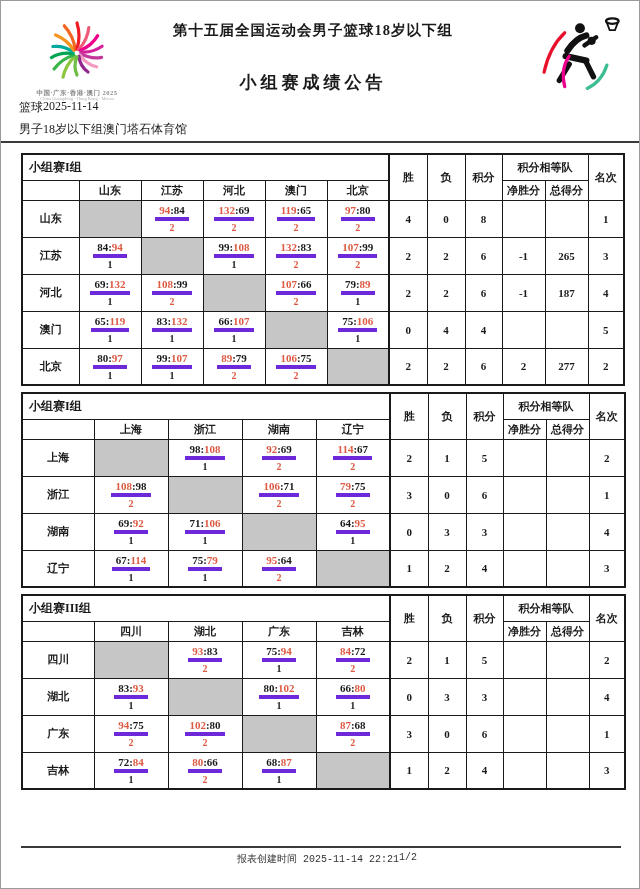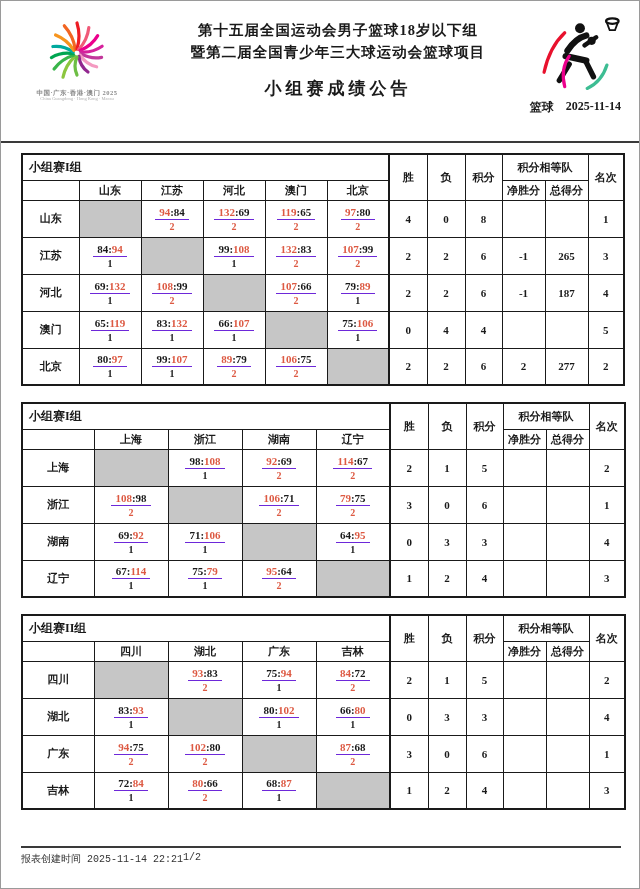--- a/index.html
+++ b/index.html
@@ -3,48 +3,48 @@
 <meta charset="utf-8">
 <style>
   * { margin:0; padding:0; box-sizing:border-box; }
   html,body { background:#e9e9e9; }
   .page {
     position:relative; width:640px; height:889px; margin:0 auto;
     background:#ffffff; border:1px solid #9a9a9a; overflow:hidden;
     font-family:"Liberation Serif","DejaVu Serif",serif; color:#1a1a1a;
   }
   
-  .titles { position:absolute; left:137px; top:18px; width:400px; text-align:center; }
+  .titles { position:absolute; left:112px; top:18px; width:400px; text-align:center; }
   .title-l1, .title-l2 { font-size:14.5px; font-weight:bold; line-height:22px; letter-spacing:1px; }
-  .title-l3 { margin-top:14px; font-size:17px; font-weight:bold; letter-spacing:4px; }
+  .title-l3 { margin-top:30px; font-size:17px; font-weight:bold; letter-spacing:4px; }
   .logo-left  { position:absolute; left:22px;  top:14px; width:108px; text-align:center; }
   .logo-right { position:absolute; left:533px; top:12px; width:92px;  text-align:center; }
   .logo-cap1 { font-size:6.5px; color:#8a8a8a; font-weight:bold; letter-spacing:0.5px; line-height:7px; }
   .logo-cap2 { font-size:4.5px; color:#b0b0b0; line-height:6px; }
-  .meta-row { position:absolute; left:18px; right:18px; display:flex; justify-content:flex-end; font-size:12px; font-weight:bold;gap:12px; }
+  .meta-row { position:absolute; left:18px; right:18px; display:flex; justify-content:flex-start; font-size:12px; font-weight:normal; }
   .meta1 { top:98px; }
   .meta2 { top:120px; }
   .top-rule { position:absolute; left:0; right:0; top:140px; height:2px; background:#3a3a3a; }
   
   #tables { position:absolute; left:20px; top:152px; width:604px; }
-  table { border-collapse:collapse; table-layout:fixed; width:604px; margin-bottom:16px; border:2px solid #1a1a1a; }
+  table { border-collapse:collapse; table-layout:fixed; width:604px; margin-bottom:6px; border:2px solid #1a1a1a; }
   td { border:1px solid #1a1a1a; text-align:center; vertical-align:middle;
        font-size:11px; font-weight:bold; overflow:hidden; }
   tr.title-row td { height:26px; }
   tr.hdr-row td   { height:20px; }
   tr.data-row td  { height:37px; }
   td.group-title { text-align:left; padding-left:6px; font-size:12px; }
   td.diag { background:#c6c6c6; }
   td.sep-l { border-left:2px solid #1a1a1a; }
-  .sc { display:inline-block; border-bottom:1px solid #6d28d9; padding:0 4px 1px 4px; font-size:11px; line-height:12px; }
+  .sc { display:inline-block; border-bottom:4px solid #6d28d9; padding:0 4px 1px 4px; font-size:11px; line-height:12px; }
   .pts { font-size:10px; line-height:11px; margin-top:1px; }
   .red { color:#dd5a43; }
   
   .footer-rule { position:absolute; left:20px; right:18px; top:845px; height:2px; background:#3a3a3a; }
-  .footer-row { position:absolute; left:20px; right:6px; top:851px; display:flex; justify-content:flex-start;
+  .footer-row { position:absolute; left:20px; right:6px; top:851px; display:flex; justify-content:center;
                 font-size:10px; color:#333; font-family:"Liberation Mono","DejaVu Sans Mono",monospace; }
 </style>
 </head>
 <body>
 
 <div class="page">
 
   <div class="logo-left">
     <svg width="104" height="70" viewBox="0 0 104 70">
       <g transform="translate(52,38)" stroke-linecap="round" fill="none" stroke-width="3.2">
@@ -84,27 +84,30 @@
       <g fill="none" stroke-linecap="round" stroke-width="3.6">
         <path d="M10 66 Q16 38 33 22" stroke="#e8112d"></path>
         <path d="M33 82 Q28 62 38 48" stroke="#ec008c"></path>
         <path d="M58 84 Q74 77 80 58" stroke="#3dbd93"></path>
       </g>
     </svg>
   </div>
 
   <div class="titles">
     <div class="title-l1">第十五届全国运动会男子篮球18岁以下组</div>
-    <div class="title-l2">暨第二届全国青少年三大球运动会篮球项目</div>
     <div class="title-l3">小组赛成绩公告</div>
   </div>
 
   <div class="meta-row meta1">
     <span>篮球</span>
     <span>2025-11-14</span>
+  </div>
+  <div class="meta-row meta2">
+    <span>男子18岁以下组</span>
+    <span>澳门塔石体育馆</span>
   </div>
 
   <div class="top-rule"></div>
 
   <div id="tables">
       <table>
         <colgroup>
           <col style="width:57px">
           <col style="width:62px">
           <col style="width:62px">
@@ -304,21 +307,21 @@
           <col style="width:74px">
           <col style="width:38px">
           <col style="width:38px">
           <col style="width:37px">
           <col style="width:43px">
           <col style="width:43px">
           <col style="width:36px">
         </colgroup>
         <tbody>
           <tr class="title-row">
-            <td class="group-title" colspan="5">小组赛II组</td>
+            <td class="group-title" colspan="5">小组赛III组</td>
             <td rowspan="2" class="sep-l">胜</td>
             <td rowspan="2">负</td>
             <td rowspan="2">积分</td>
             <td colspan="2">积分相等队</td>
             <td rowspan="2">名次</td>
           </tr>
           <tr class="hdr-row">
             <td></td>
             <td>四川</td>
             <td>湖北</td>

